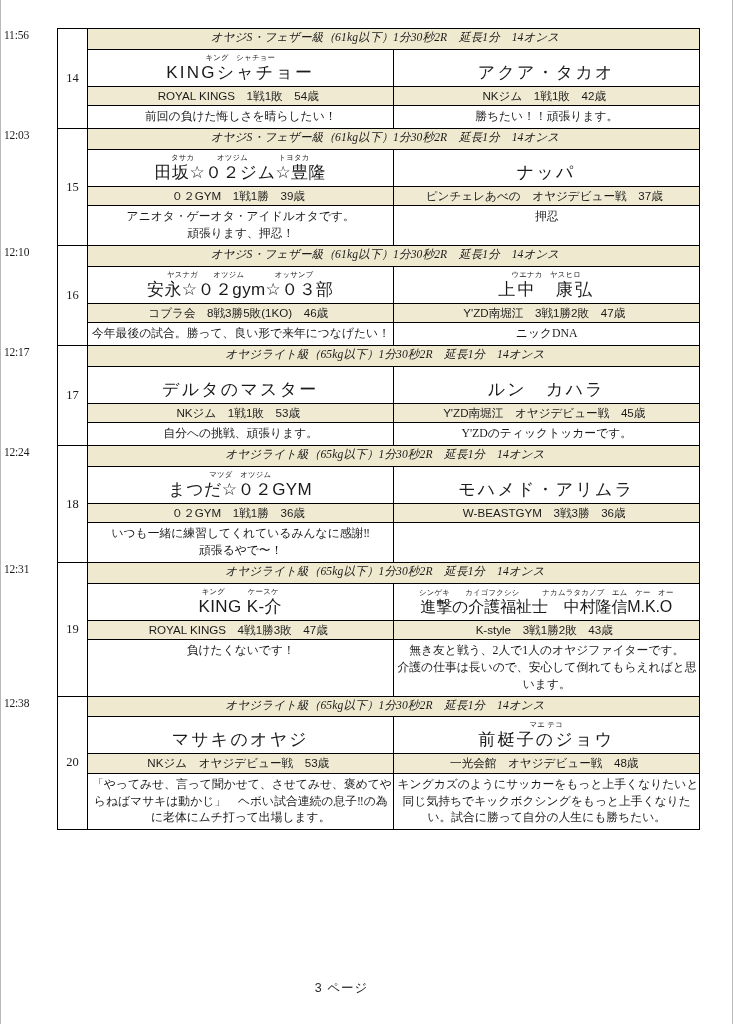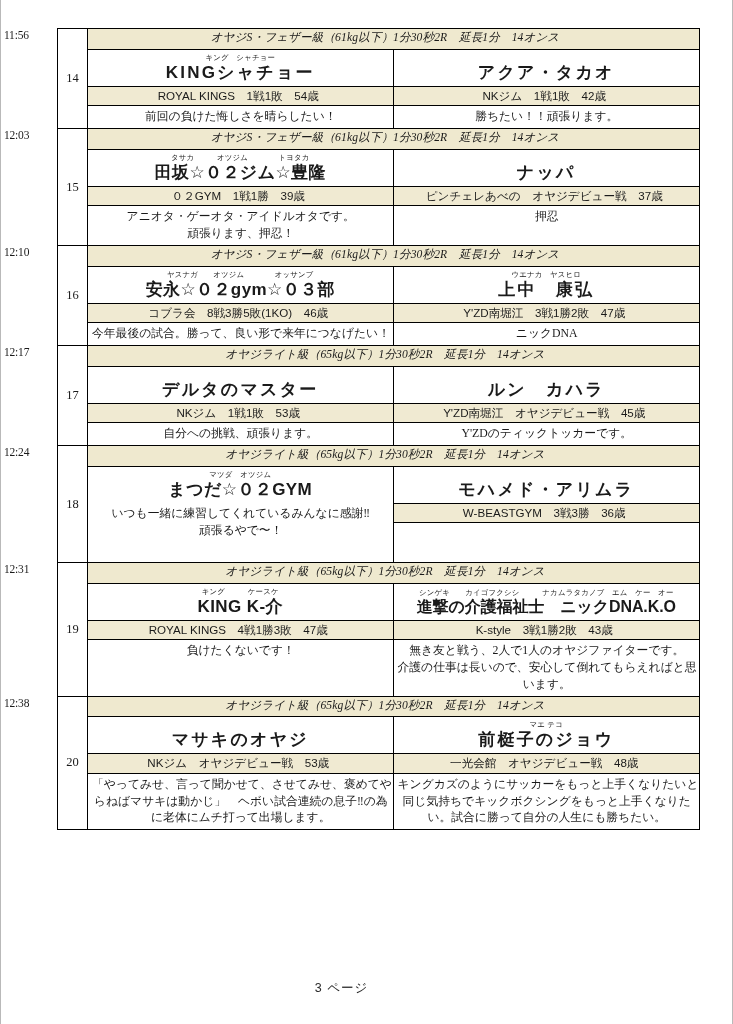--- a/index.html
+++ b/index.html
@@ -128,21 +128,21 @@
     line-height: 1;
     height: 9px;
     color: #1a1a1a;
     white-space: nowrap;
     overflow: hidden;
     text-align: center;
   }
   .ruby-line:empty { height: 9px; }
   .fighter-name {
     font-family: "Liberation Sans", "DejaVu Sans", sans-serif;
-    font-weight: bold;
+    font-weight: normal;
     font-size: 17px;
     line-height: 1.18;
     letter-spacing: 0.4px;
     white-space: nowrap;
     overflow: hidden;
   }
   .fighter-name.tight { letter-spacing: -0.1px; font-size: 16px; }
   .fighter-name.wide { letter-spacing: 2.2px; }
 
   
@@ -316,20 +316,21 @@
         <div class="time-col">12:24</div>
         <div class="num-cell">18</div>
         <div class="bout-body">
           <div class="class-band">オヤジライト級（65kg以下）1分30秒2R　延長1分　14オンス</div>
           <div class="corners">
             <div class="corner left">
               <div class="name-zone">
                 <div class="ruby-line">マツダ　オツジム</div>
                 <div class="fighter-name">まつだ☆０２GYM</div>
               </div>
+              <div class="record-band">０２GYM　1戦1勝　36歳</div>
               <div class="comment" style="min-height: 39px;">
                 <span class="ln">いつも一緒に練習してくれているみんなに感謝‼</span>
                 <span class="ln">頑張るやで〜！</span>
               </div>
             </div>
             <div class="corner right">
               <div class="name-zone">
                 <div class="ruby-line"></div>
                 <div class="fighter-name wide">モハメド・アリムラ</div>
               </div>
@@ -353,21 +354,21 @@
                 <div class="fighter-name">KING K-介</div>
               </div>
               <div class="record-band">ROYAL KINGS　4戦1勝3敗　47歳</div>
               <div class="comment" style="min-height: 55px;">
                 <span class="ln">負けたくないです！</span>
               </div>
             </div>
             <div class="corner right">
               <div class="name-zone">
                 <div class="ruby-line">シンゲキ　　カイゴフクシシ　　　ナカムラタカノブ　エム　ケー　オー</div>
-                <div class="fighter-name tight">進撃の介護福祉士　ニックDNA.K.O</div>
+                <div class="fighter-name tight">進撃の介護福祉士　中村隆信M.K.O</div>
               </div>
               <div class="record-band">K-style　3戦1勝2敗　43歳</div>
               <div class="comment" style="min-height: 55px;">
                 <span class="ln">無き友と戦う、2人で1人のオヤジファイターです。</span>
                 <span class="ln">介護の仕事は長いので、安心して倒れてもらえればと思</span>
                 <span class="ln">います。</span>
               </div>
             </div>
           </div>
         </div>

